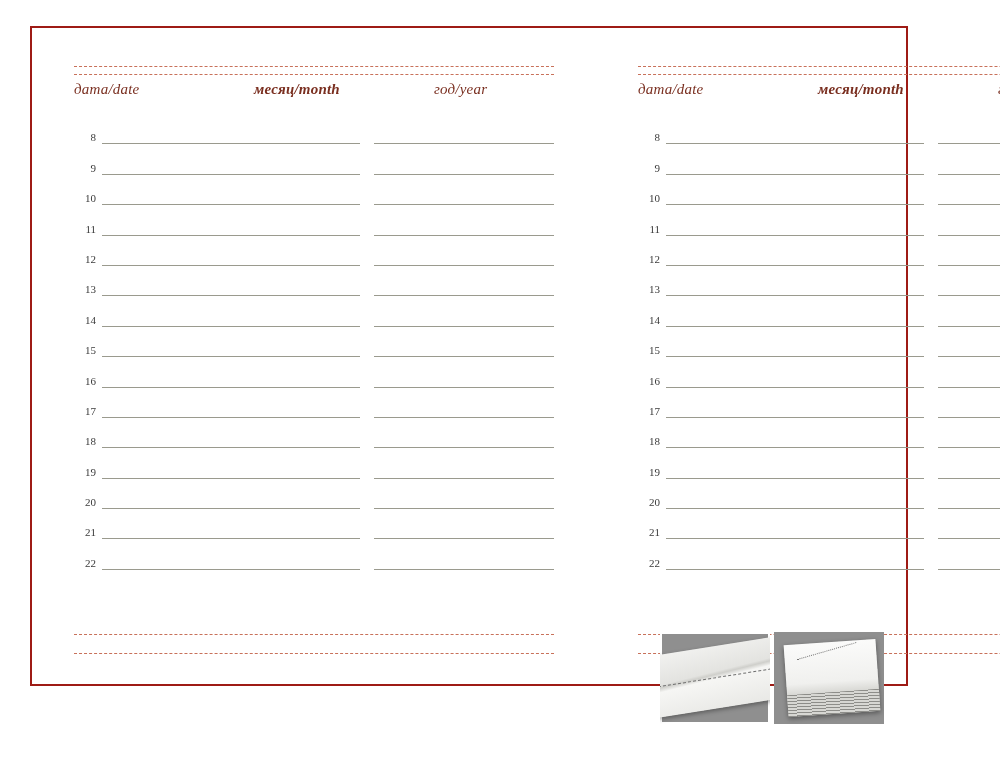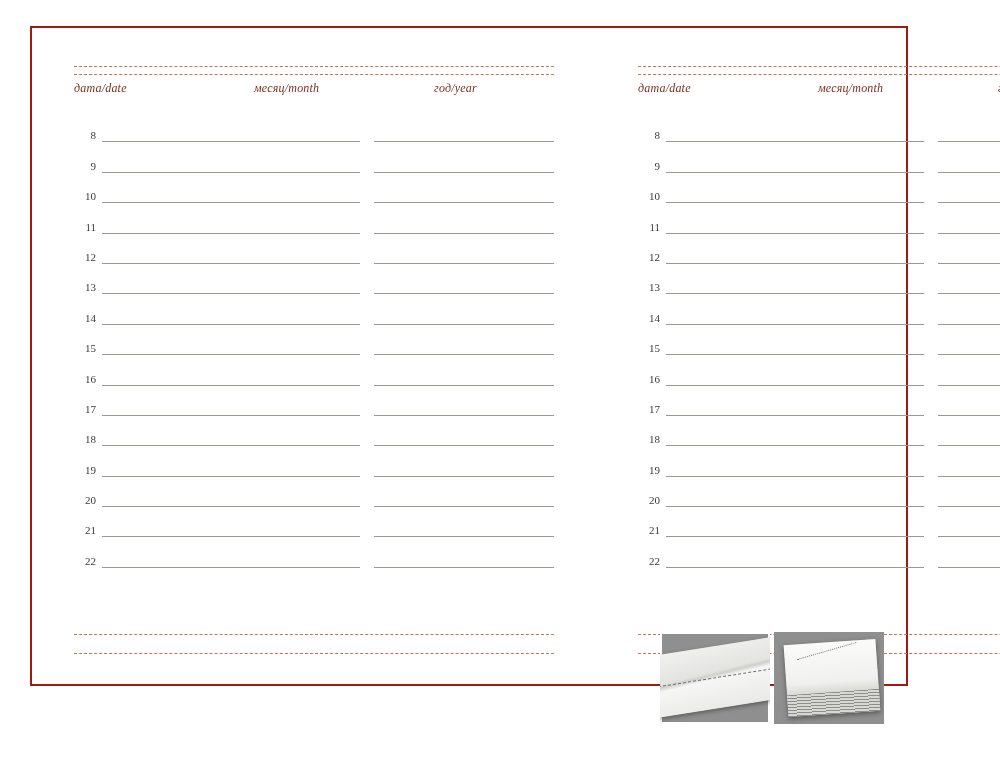--- a/index.html
+++ b/index.html
@@ -52,29 +52,29 @@
     margin: 0 0 0 0;
   }
   .header-rule.second {
     margin-top: 7px;
   }
 
   .header-labels {
     display: flex;
     margin-top: 6px;
     font-style: italic;
-    font-size: 12px;
+    font-size: 15px;
     color: #7a2f20;
     letter-spacing: 0.2px;
   }
   .header-labels .lbl {
     font-family: "Liberation Serif", serif;
   }
   .lbl-date { width: 180px; }
-  .lbl-month { width: 180px; }
+  .lbl-month { width: 180px; font-weight: bold; }
   .lbl-year { width: 120px; font-style: italic; }
 
   
   .hours {
     margin-top: 16px;
   }
   .hour-row {
     display: flex;
     align-items: flex-end;
     height: 30.4px;

